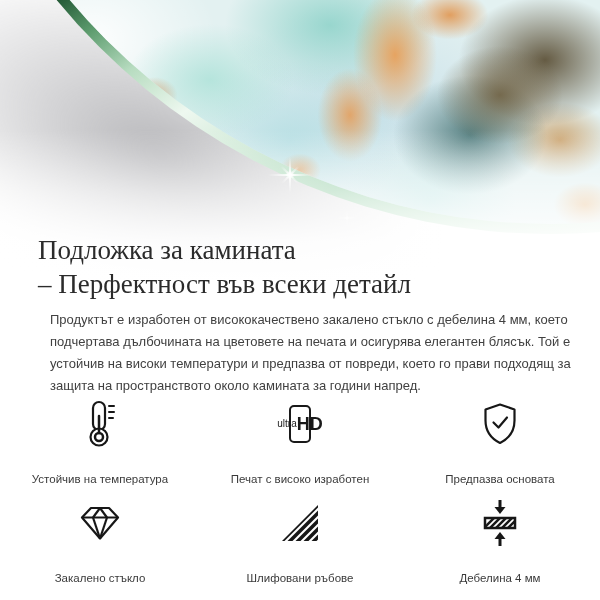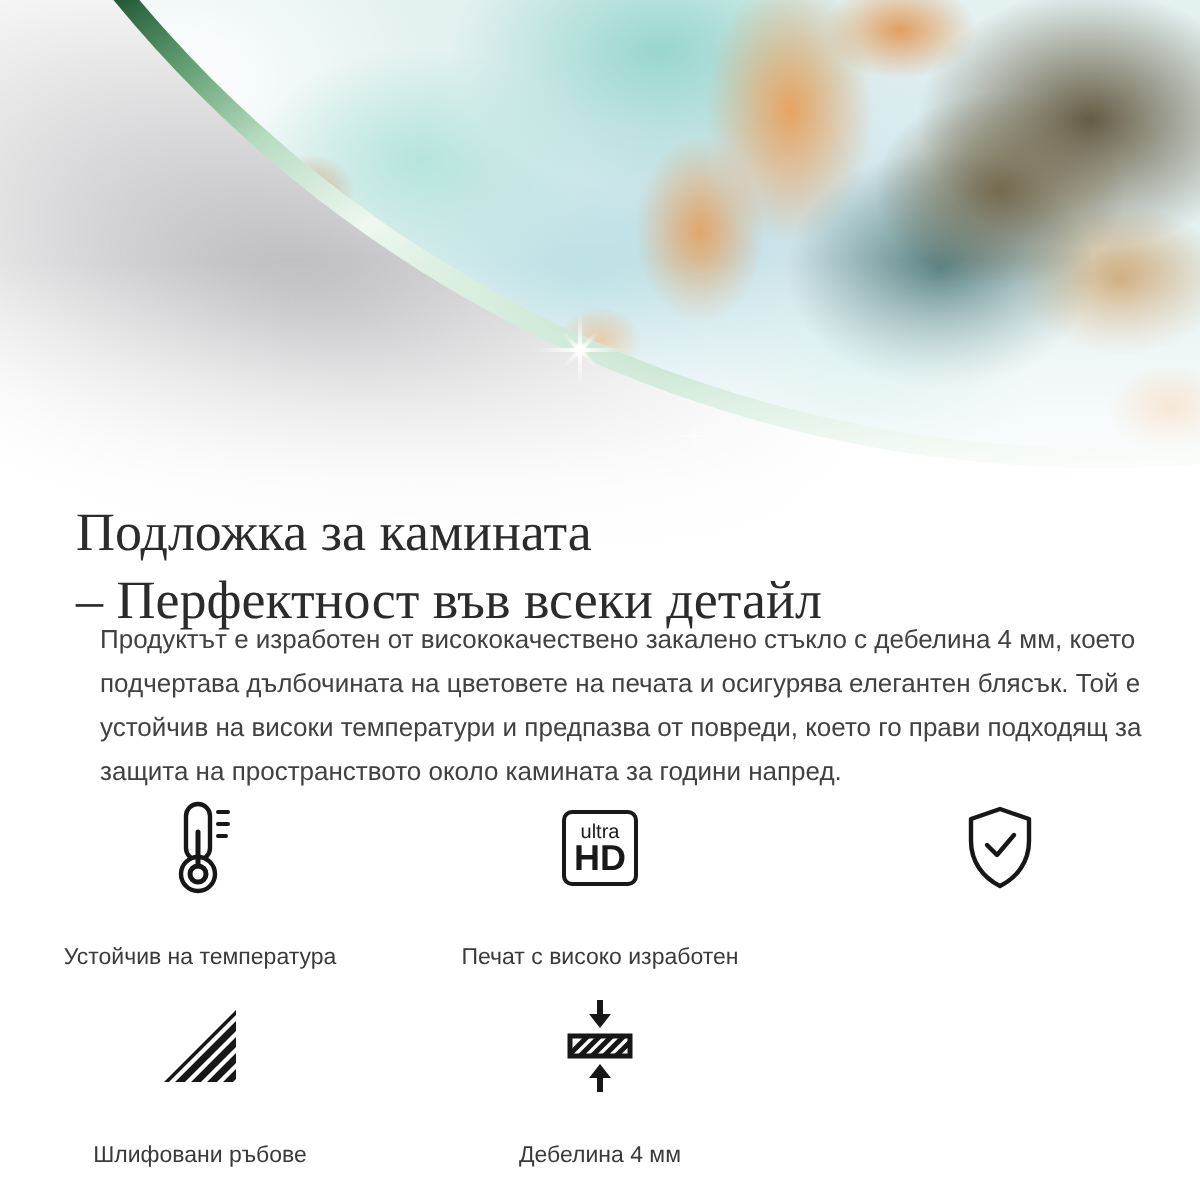--- a/index.html
+++ b/index.html
@@ -56,42 +56,42 @@
   .sparkle-main { left:290px; top:175px; }
   .sparkle-small { left:347px; top:218px; transform:scale(0.45); opacity:0.8; }
   .hero-fade {
     position:absolute; inset:0;
     background:linear-gradient(180deg, rgba(255,255,255,0) 0%, rgba(255,255,255,0) 42%,
       rgba(255,255,255,0.55) 62%, rgba(255,255,255,0.92) 78%, #ffffff 91%);
   }
 
   
   .title {
-    position:absolute; left:38px; top:249px; width:540px;
+    position:absolute; left:38px; top:233px; width:540px;
     font-family:"Liberation Serif", serif; font-weight:400;
     font-size:27px; line-height:34px; color:#2b2b2b; z-index:2;
   }
   .title span { display:block; }
   .desc {
     position:absolute; left:50px; top:309px; width:534px;
     font-size:13px; line-height:22px; color:#414141; z-index:2;
   }
 
   
   .features {
     position:absolute; left:0; top:399px; width:600px;
     display:grid; grid-template-columns:1fr 1fr 1fr; row-gap:12px; z-index:2;
   }
   .feature { display:flex; flex-direction:column; align-items:center; }
   .icon-box { height:50px; display:flex; align-items:center; justify-content:center; }
   .feature-label { margin-top:23px; font-size:11.5px; line-height:14px; color:#3a3a3a; }
   .icon-svg { stroke:#171717; fill:none; stroke-width:2.2; }
   .uhd-box {
-    width:38px; height:38px; border:2.5px solid #191919; border-radius:5px;
-    display:flex; flex-direction:column; align-items:center; justify-content:center;
+    width:22px; height:38px; border:2.5px solid #191919; border-radius:5px;
+    display:flex; flex-direction:row; align-items:center; justify-content:center;
     color:#191919;
   }
   .uhd-top { font-size:10px; font-weight:400; line-height:10px; }
   .uhd-bottom { font-size:18px; font-weight:700; line-height:14px; }
 </style>
 </head>
 <body>
 
 <div class="page">
 
@@ -148,22 +148,36 @@
       <div class="feature-label">Печат с високо изработен</div>
     </div>
 
     <div class="feature">
       <div class="icon-box">
         <svg class="icon-svg" width="40" height="44" viewBox="0 0 40 44" stroke-width="2.4" stroke-linecap="round" stroke-linejoin="round">
           <path d="M20 2.5 L34.5 7.5 V18.5 C34.5 28.8 28.6 36.7 20 41 C11.4 36.7 5.5 28.8 5.5 18.5 V7.5 Z"></path>
           <path d="M13.5 20.5 L18.5 25.5 L27 15.5"></path>
         </svg>
       </div>
-    </div>
-
+      <div class="feature-label">Предпазва основата</div>
+    </div>
+
+    <div class="feature">
+      <div class="icon-box">
+        <svg class="icon-svg" width="40" height="36" viewBox="0 0 40 36" stroke-width="2" stroke-linejoin="round">
+          <polygon points="2,12.5 11,3 29,3 38,12.5 20,33.5"></polygon>
+          <line x1="2" y1="12.5" x2="38" y2="12.5"></line>
+          <line x1="20" y1="3" x2="13" y2="12.5"></line>
+          <line x1="20" y1="3" x2="27" y2="12.5"></line>
+          <line x1="13" y1="12.5" x2="20" y2="33.5"></line>
+          <line x1="27" y1="12.5" x2="20" y2="33.5"></line>
+        </svg>
+      </div>
+      <div class="feature-label">Закалено стъкло</div>
+    </div>
 
     <div class="feature">
       <div class="icon-box">
         <svg width="38" height="38" viewBox="0 0 38 38">
           <defs>
               <clipPath id="triclip">
                 <polygon points="1,37 37,1 37,37"></polygon>
               </clipPath>
             </defs>
           <g clip-path="url(#triclip)" stroke="#171717" stroke-width="3.5">

